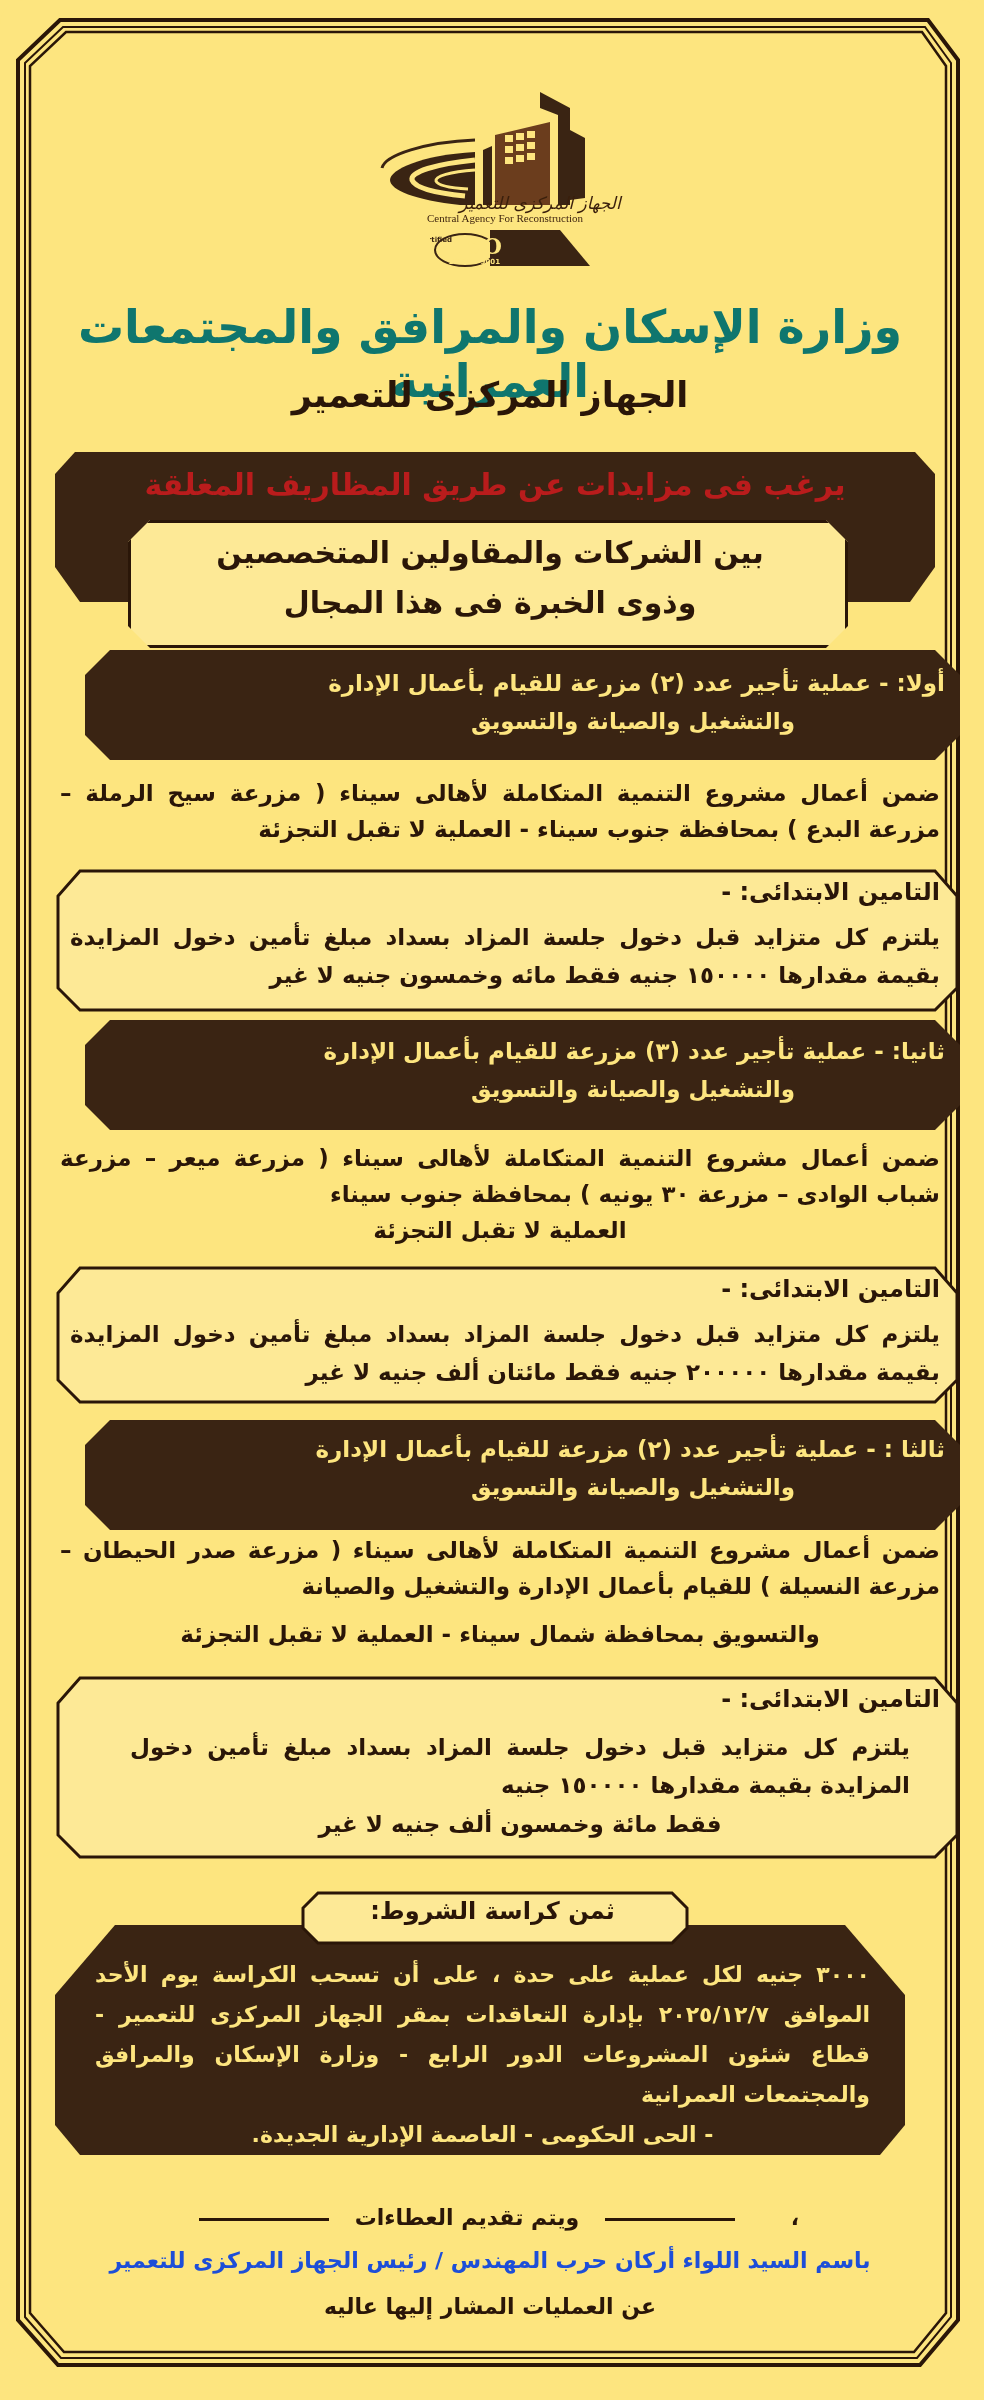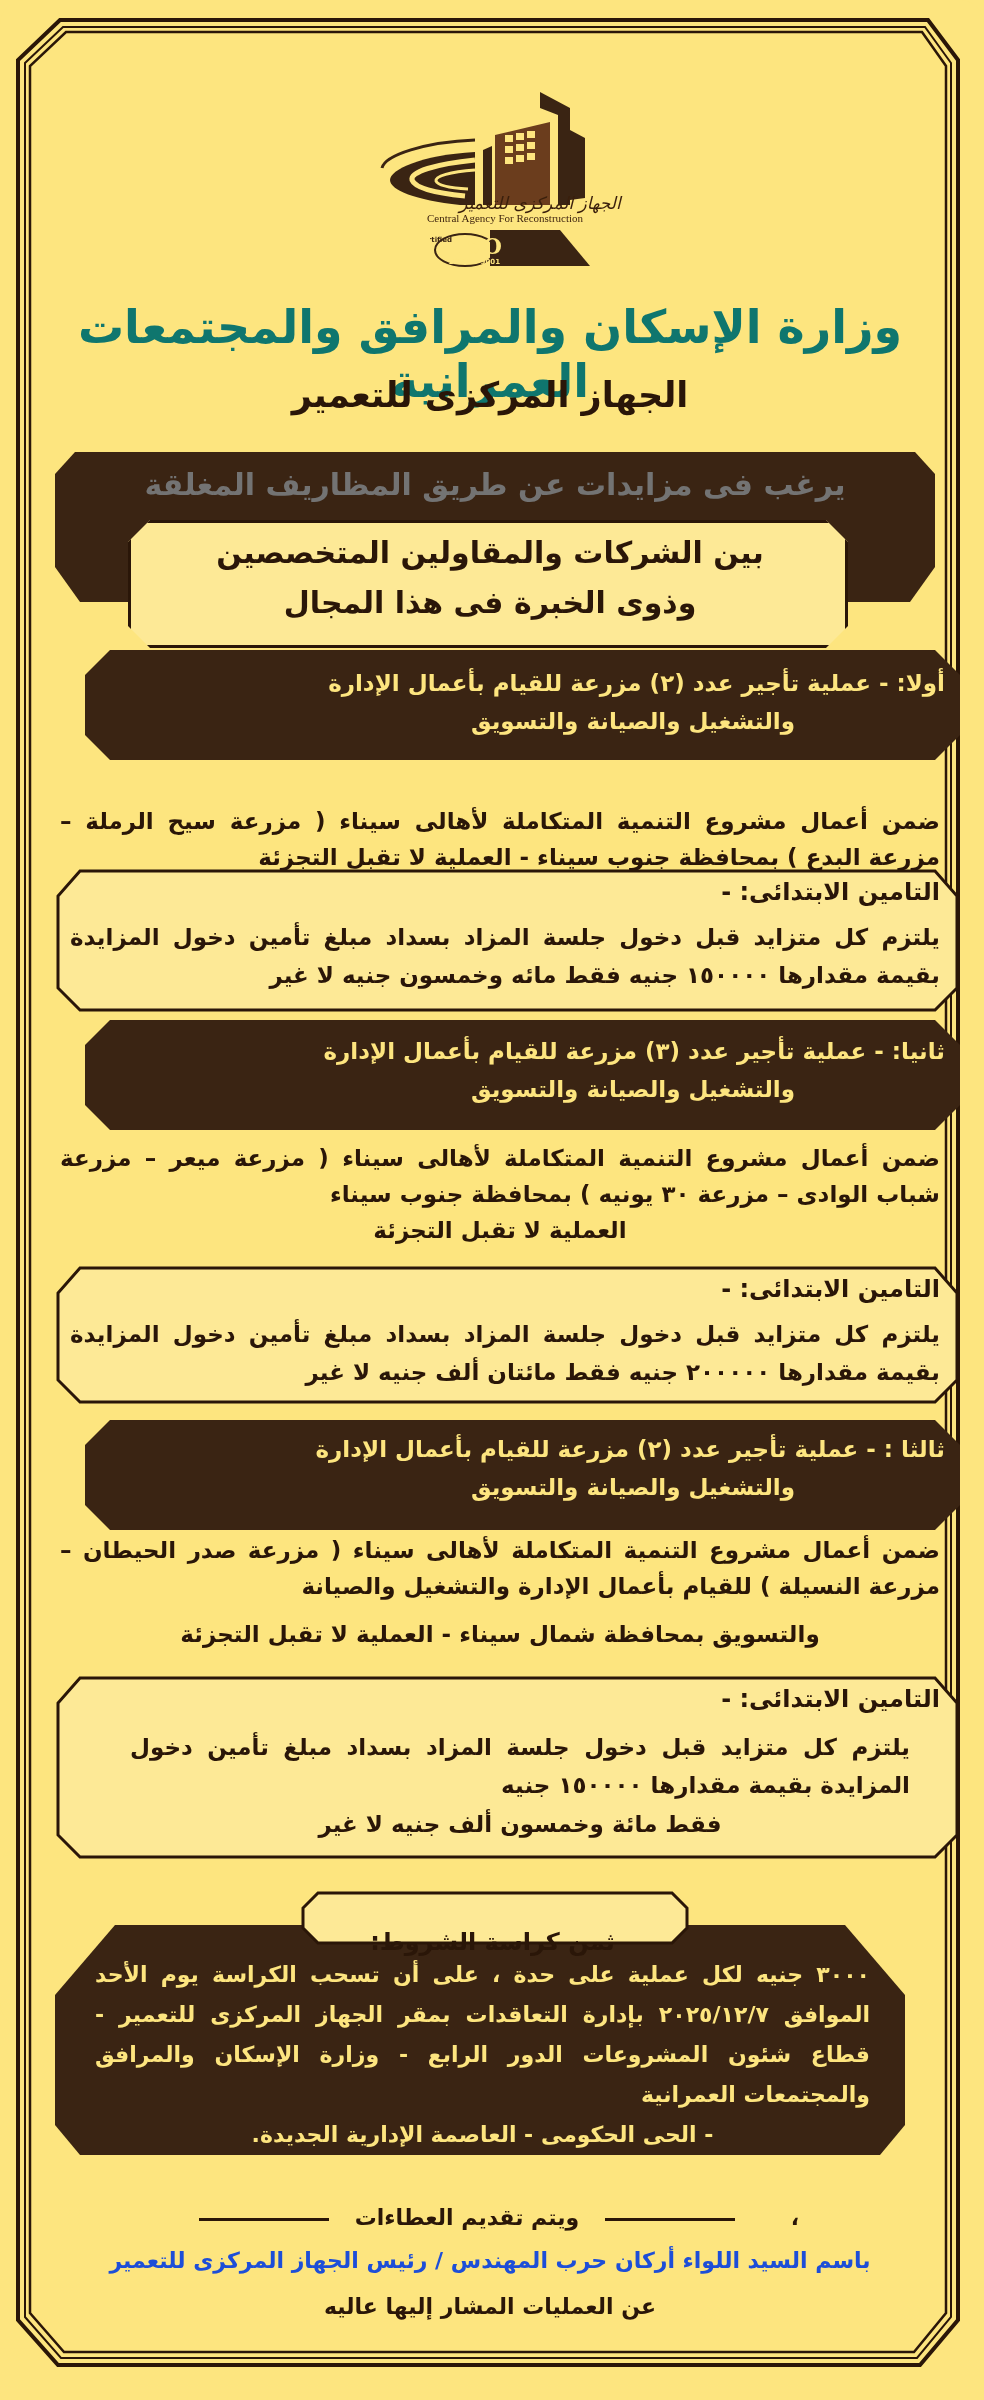--- a/index.html
+++ b/index.html
@@ -28,42 +28,42 @@
   .title2 { top: 375px; left: 40px; width: 900px; font-size: 35px; font-weight: bold; color: #2a1608; }
 
   
   .dark { position: absolute; background: #3a2413; color: #fde57f; }
   .light-box { position: absolute; background: #fde996; color: #2a1608; }
 
   .banner-top {
     left: 55px; top: 452px; width: 880px; height: 150px;
     clip-path: polygon(20px 0, 860px 0, 880px 22px, 880px 115px, 855px 150px, 25px 150px, 0 115px, 0 22px);
   }
-  .banner-top-text { top: 467px; left: 60px; width: 870px; font-size: 30px; font-weight: bold; color:#737373; }
+  .banner-top-text { top: 467px; left: 60px; width: 870px; font-size: 30px; font-weight: bold; color:#b91c1c; }
 
   .sub-box {
     left: 128px; top: 520px; width: 720px; height: 128px;
     border: 3px solid #2a1608;
     clip-path: polygon(22px 0, 698px 0, 720px 22px, 720px 106px, 698px 128px, 22px 128px, 0 106px, 0 22px);
   }
   .sub-line1 { top: 535px; left: 130px; width: 720px; font-size: 30px; font-weight: bold; }
   .sub-line2 { top: 585px; left: 130px; width: 720px; font-size: 30px; font-weight: bold; }
 
   .op-banner {
     left: 85px; width: 875px; height: 110px;
     clip-path: polygon(25px 0, 850px 0, 875px 25px, 875px 85px, 850px 110px, 25px 110px, 0 85px, 0 25px);
   }
   .op-text { left: 100px; width: 845px; font-size: 23px; font-weight: bold; color:#fde57f; text-align: right; line-height: 38px; }
   .op-text .l2 { display:block; padding-right: 150px; }
 
   .desc { left: 60px; width: 880px; font-size: 23px; font-weight: bold; color:#2a1608; line-height: 36px; text-align: justify; text-align-last: right; }
   .desc-center { text-align: center; text-align-last: center; }
   .ins-title { font-size: 24px; font-weight: bold; color:#2a1608; text-align: right; }
   .ins-body { font-size: 23px; font-weight: bold; color:#2a1608; line-height: 38px; }
-  .price-label { top: 1897px; left: 300px; width: 385px; font-size: 24px; font-weight: bold; color:#2a1608; text-align:center;margin-top:31px; }
+  .price-label { top: 1897px; left: 300px; width: 385px; font-size: 24px; font-weight: bold; color:#2a1608; text-align:center; }
   .price-body { left: 95px; top: 1955px; width: 775px; font-size: 22px; font-weight: bold; color:#fde57f; line-height: 40px; text-align: justify; text-align-last: right; }
 
   .footer-l1 { top: 2205px; left: 60px; width: 860px; font-size: 22px; font-weight: bold; color:#2a1608; }
   .footer-l2 { top: 2248px; left: 60px; width: 860px; font-size: 22px; font-weight: bold; color:#1d4ed8; }
   .footer-l3 { top: 2294px; left: 60px; width: 860px; font-size: 22px; font-weight: bold; color:#2a1608; }
   .dash { display:inline-block; width: 130px; height: 3px; background:#2a1608; vertical-align: middle; margin: 0 18px; }
 </style>
 </head>
 <body>
 
@@ -117,21 +117,21 @@
   <div class="abs banner-top-text center">يرغب فى مزايدات عن طريق المظاريف المغلقة</div>
   <div class="light-box sub-box"></div>
   <div class="abs sub-line1 center">بين الشركات والمقاولين المتخصصين</div>
   <div class="abs sub-line2 center">وذوى الخبرة فى هذا المجال</div>
 
   <div class="dark op-banner" style="top:650px;"></div>
   <div class="abs op-text" style="top:664px;">
     <span>أولا: - عملية تأجير عدد (٢) مزرعة للقيام بأعمال الإدارة</span>
     <span class="l2">والتشغيل والصيانة والتسويق</span>
   </div>
-  <div class="abs desc" style="top:803px;">ضمن أعمال مشروع التنمية المتكاملة لأهالى سيناء ( مزرعة سيح الرملة – مزرعة البدع ) بمحافظة جنوب سيناء - العملية لا تقبل التجزئة</div>
+  <div class="abs desc" style="top:775px;">ضمن أعمال مشروع التنمية المتكاملة لأهالى سيناء ( مزرعة سيح الرملة – مزرعة البدع ) بمحافظة جنوب سيناء - العملية لا تقبل التجزئة</div>
 
   <svg class="abs" style="left:55px;top:868px;" width="905" height="145">
     <polygon points="25,3 880,3 902,28 902,120 880,142 25,142 3,120 3,28" fill="#fde996" stroke="#2a1608" stroke-width="3"></polygon>
   </svg>
   <div class="abs ins-title" style="top:878px;left:80px;width:860px;">التامين الابتدائى: -</div>
   <div class="abs ins-body desc" style="top:918px;left:70px;width:870px;">يلتزم كل متزايد قبل دخول جلسة المزاد بسداد مبلغ تأمين دخول المزايدة بقيمة مقدارها ١٥٠٠٠٠ جنيه فقط مائه وخمسون جنيه لا غير</div>
 
   <div class="dark op-banner" style="top:1020px;"></div>
   <div class="abs op-text" style="top:1032px;">
     <span>ثانيا: - عملية تأجير عدد (٣) مزرعة للقيام بأعمال الإدارة</span>

